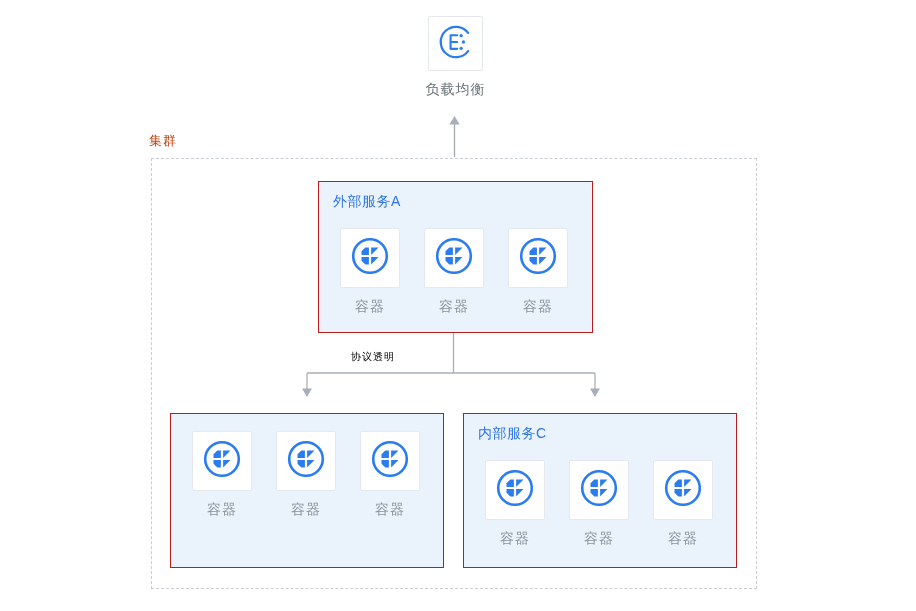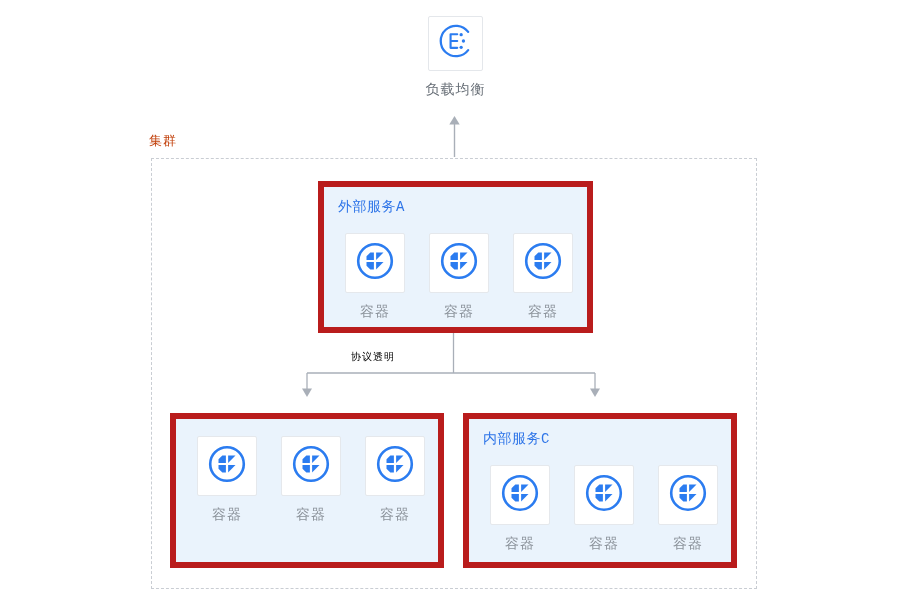--- a/index.html
+++ b/index.html
@@ -1,18 +1,18 @@
 <!DOCTYPE html>
 <html><head>
 <meta charset="utf-8">
 <style>
   html,body{margin:0;padding:0;background:#ffffff;}
   .stage{
     position:relative;width:916px;height:611px;background:#ffffff;overflow:hidden;
-    font-family:Liberation Mono, monospace;
+    font-family:Liberation Sans, sans-serif;
   }
   
   .lb-card{
     position:absolute;left:428px;top:16px;width:55px;height:55px;
     background:#ffffff;border:1px solid #e4e7eb;border-radius:2px;
     display:flex;align-items:center;justify-content:center;box-sizing:border-box;
   }
   .lb-label{
     position:absolute;left:398px;top:81px;width:115px;text-align:center;
     font-size:14px;color:#666d75;letter-spacing:1px;
@@ -26,21 +26,21 @@
   
   .cluster-box{
     position:absolute;left:151px;top:158px;width:606px;height:431px;
     border:1px dashed #c9cdd3;box-sizing:border-box;background:transparent;
   }
   .cluster-label{
     position:absolute;left:149px;top:132px;font-size:13px;color:#c2410c;letter-spacing:1px;
   }
   
   .panel{
-    position:absolute;background:#eaf3fc;border:6px solid #b91c1c;box-sizing:border-box;
+    position:absolute;background:#eaf3fc;border:1px solid #b91c1c;box-sizing:border-box;
   }
   .panel-a{left:318px;top:181px;width:275px;height:152px;}
   .panel-b{left:170px;top:413px;width:274px;height:155px;}
   .panel-c{left:463px;top:413px;width:274px;height:155px;}
   .panel-title{
     margin:11px 0 0 14px;font-size:14px;color:#2d74e8;letter-spacing:0.5px;
   }
   .cards{display:flex;gap:24px;margin:17px 0 0 21px;}
   .card-unit{width:60px;display:flex;flex-direction:column;align-items:center;}
   .card{

